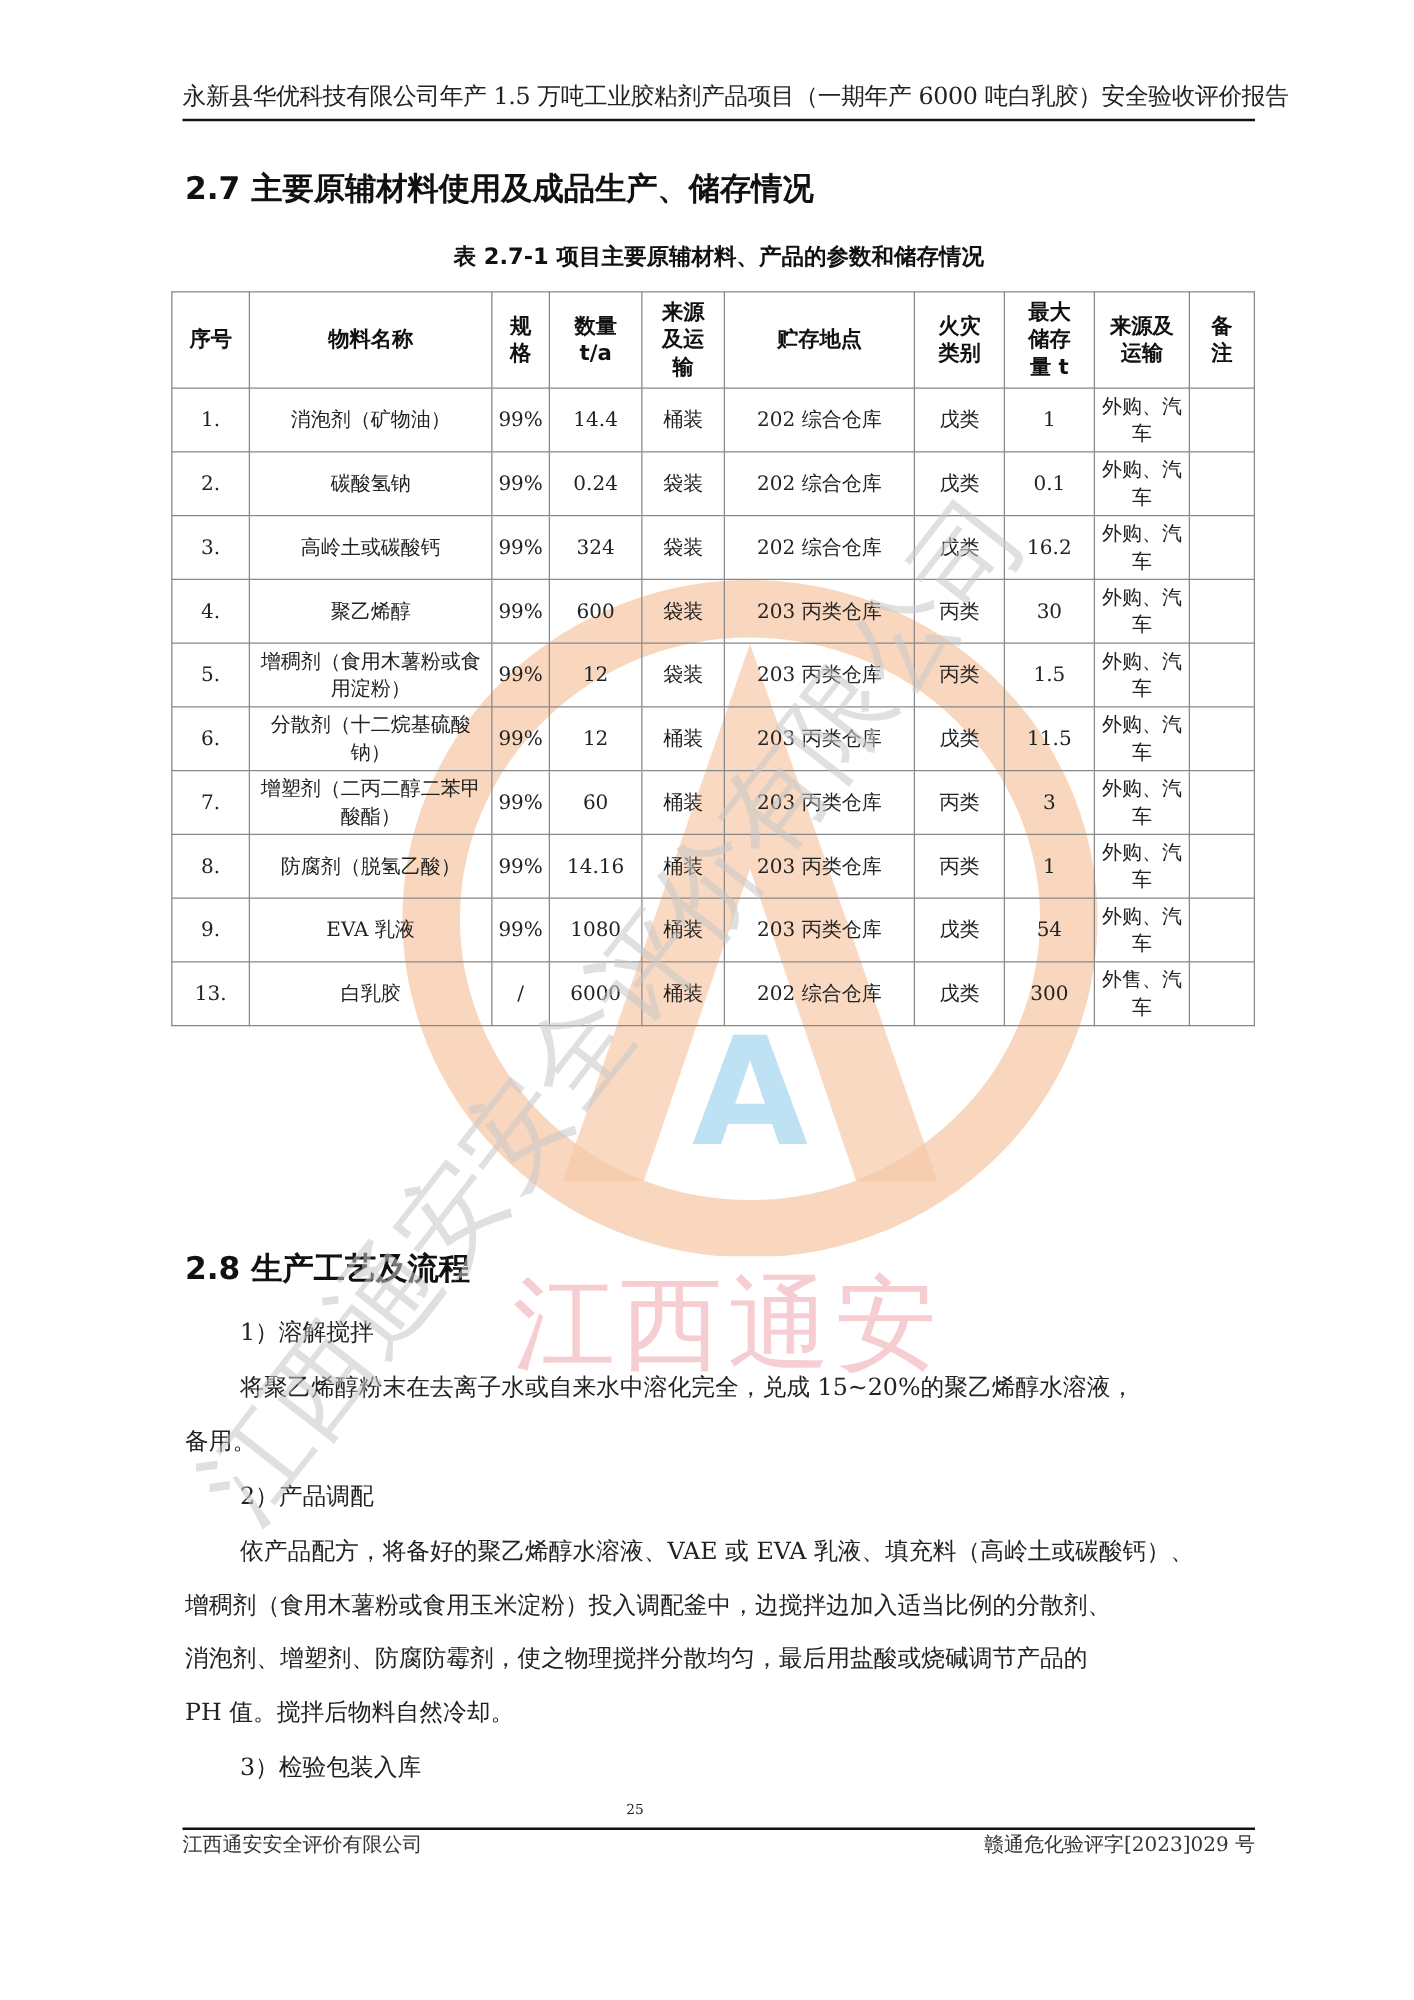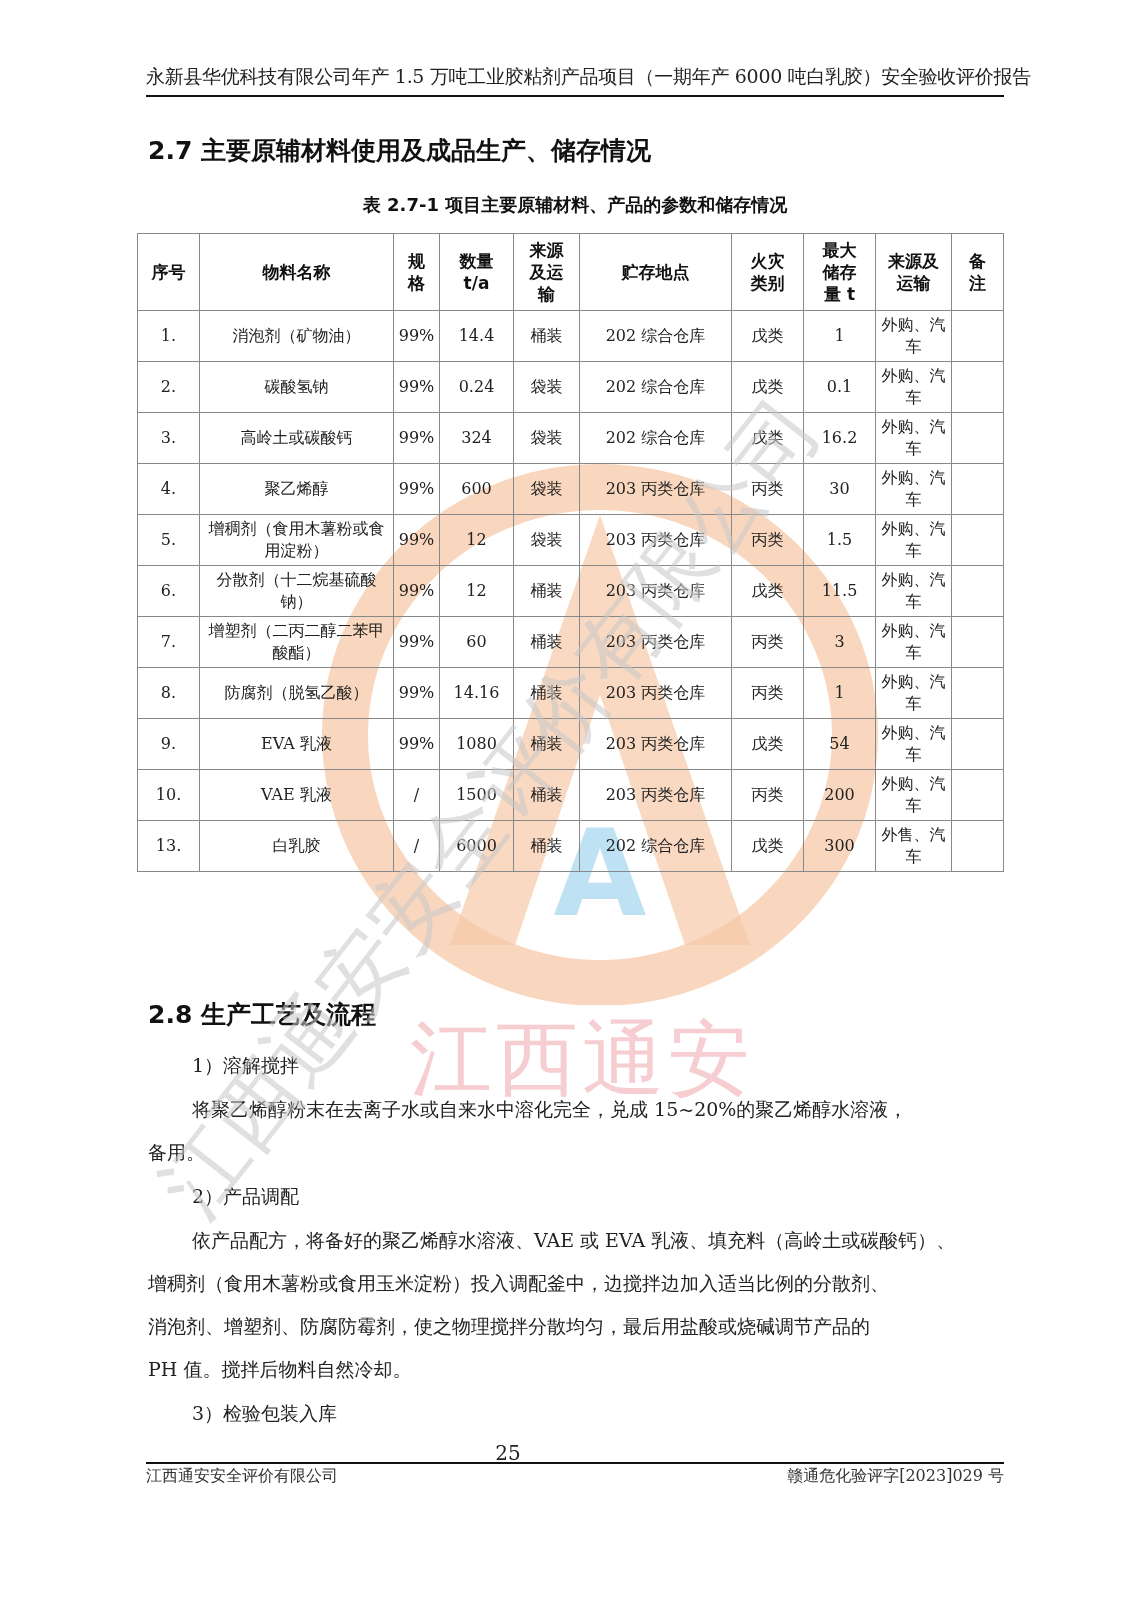--- a/index.html
+++ b/index.html
@@ -40,21 +40,21 @@
   table.materials th { font-weight: bold; height: 76px; font-size: 17px; color: #111;
     font-family: "DejaVu Sans", "Liberation Sans", sans-serif; }
   table.materials td { height: 50px; }
   td.src { text-align: left; padding-left: 6px; line-height: 23px; }
   td.name { line-height: 23px; }
   .para {
     position: absolute; font-size: 19px; color: #222; white-space: nowrap;
   }
   .page-number {
     position: absolute; left: 0; width: 1016px; top: 1441px; text-align: center;
-    font-size: 20px; color: #222;
+    font-size: 11px; color: #222;
   }
   .footer-rule {
     position: absolute; left: 146px; top: 1462px; width: 858px;
     border-top: 2px solid #111;
   }
   .footer-left { position: absolute; left: 146px; top: 1466px; font-size: 16px; color: #333; }
   .footer-right { position: absolute; right: 127px; top: 1466px; font-size: 16px; color: #333; }
   .wm { position: absolute; pointer-events: none; }
 </style>
 </head>
@@ -202,32 +202,20 @@
         <td>99%</td>
         <td>1080</td>
         <td>桶装</td>
         <td>203 丙类仓库</td>
         <td>戊类</td>
         <td>54</td>
         <td class="src">外购、汽车</td>
         <td></td>
       </tr>
       <tr>
-        <td>10.</td>
-        <td class="name">VAE 乳液</td>
-        <td>/</td>
-        <td>1500</td>
-        <td>桶装</td>
-        <td>203 丙类仓库</td>
-        <td>丙类</td>
-        <td>200</td>
-        <td class="src">外购、汽车</td>
-        <td></td>
-      </tr>
-      <tr>
         <td>13.</td>
         <td class="name">白乳胶</td>
         <td>/</td>
         <td>6000</td>
         <td>桶装</td>
         <td>202 综合仓库</td>
         <td>戊类</td>
         <td>300</td>
         <td class="src">外售、汽车</td>
         <td></td>

